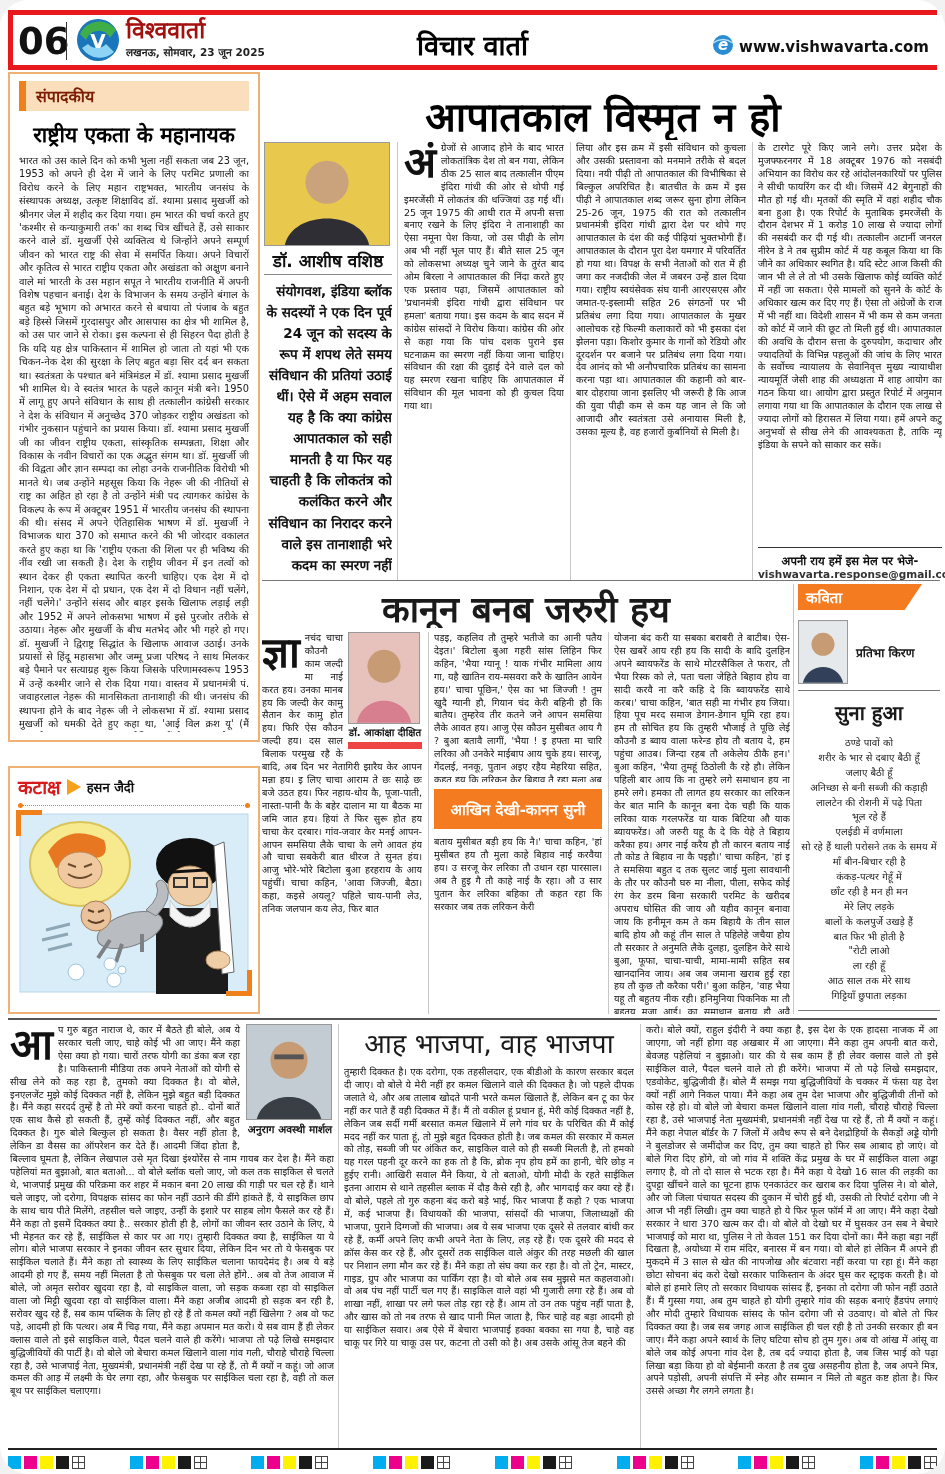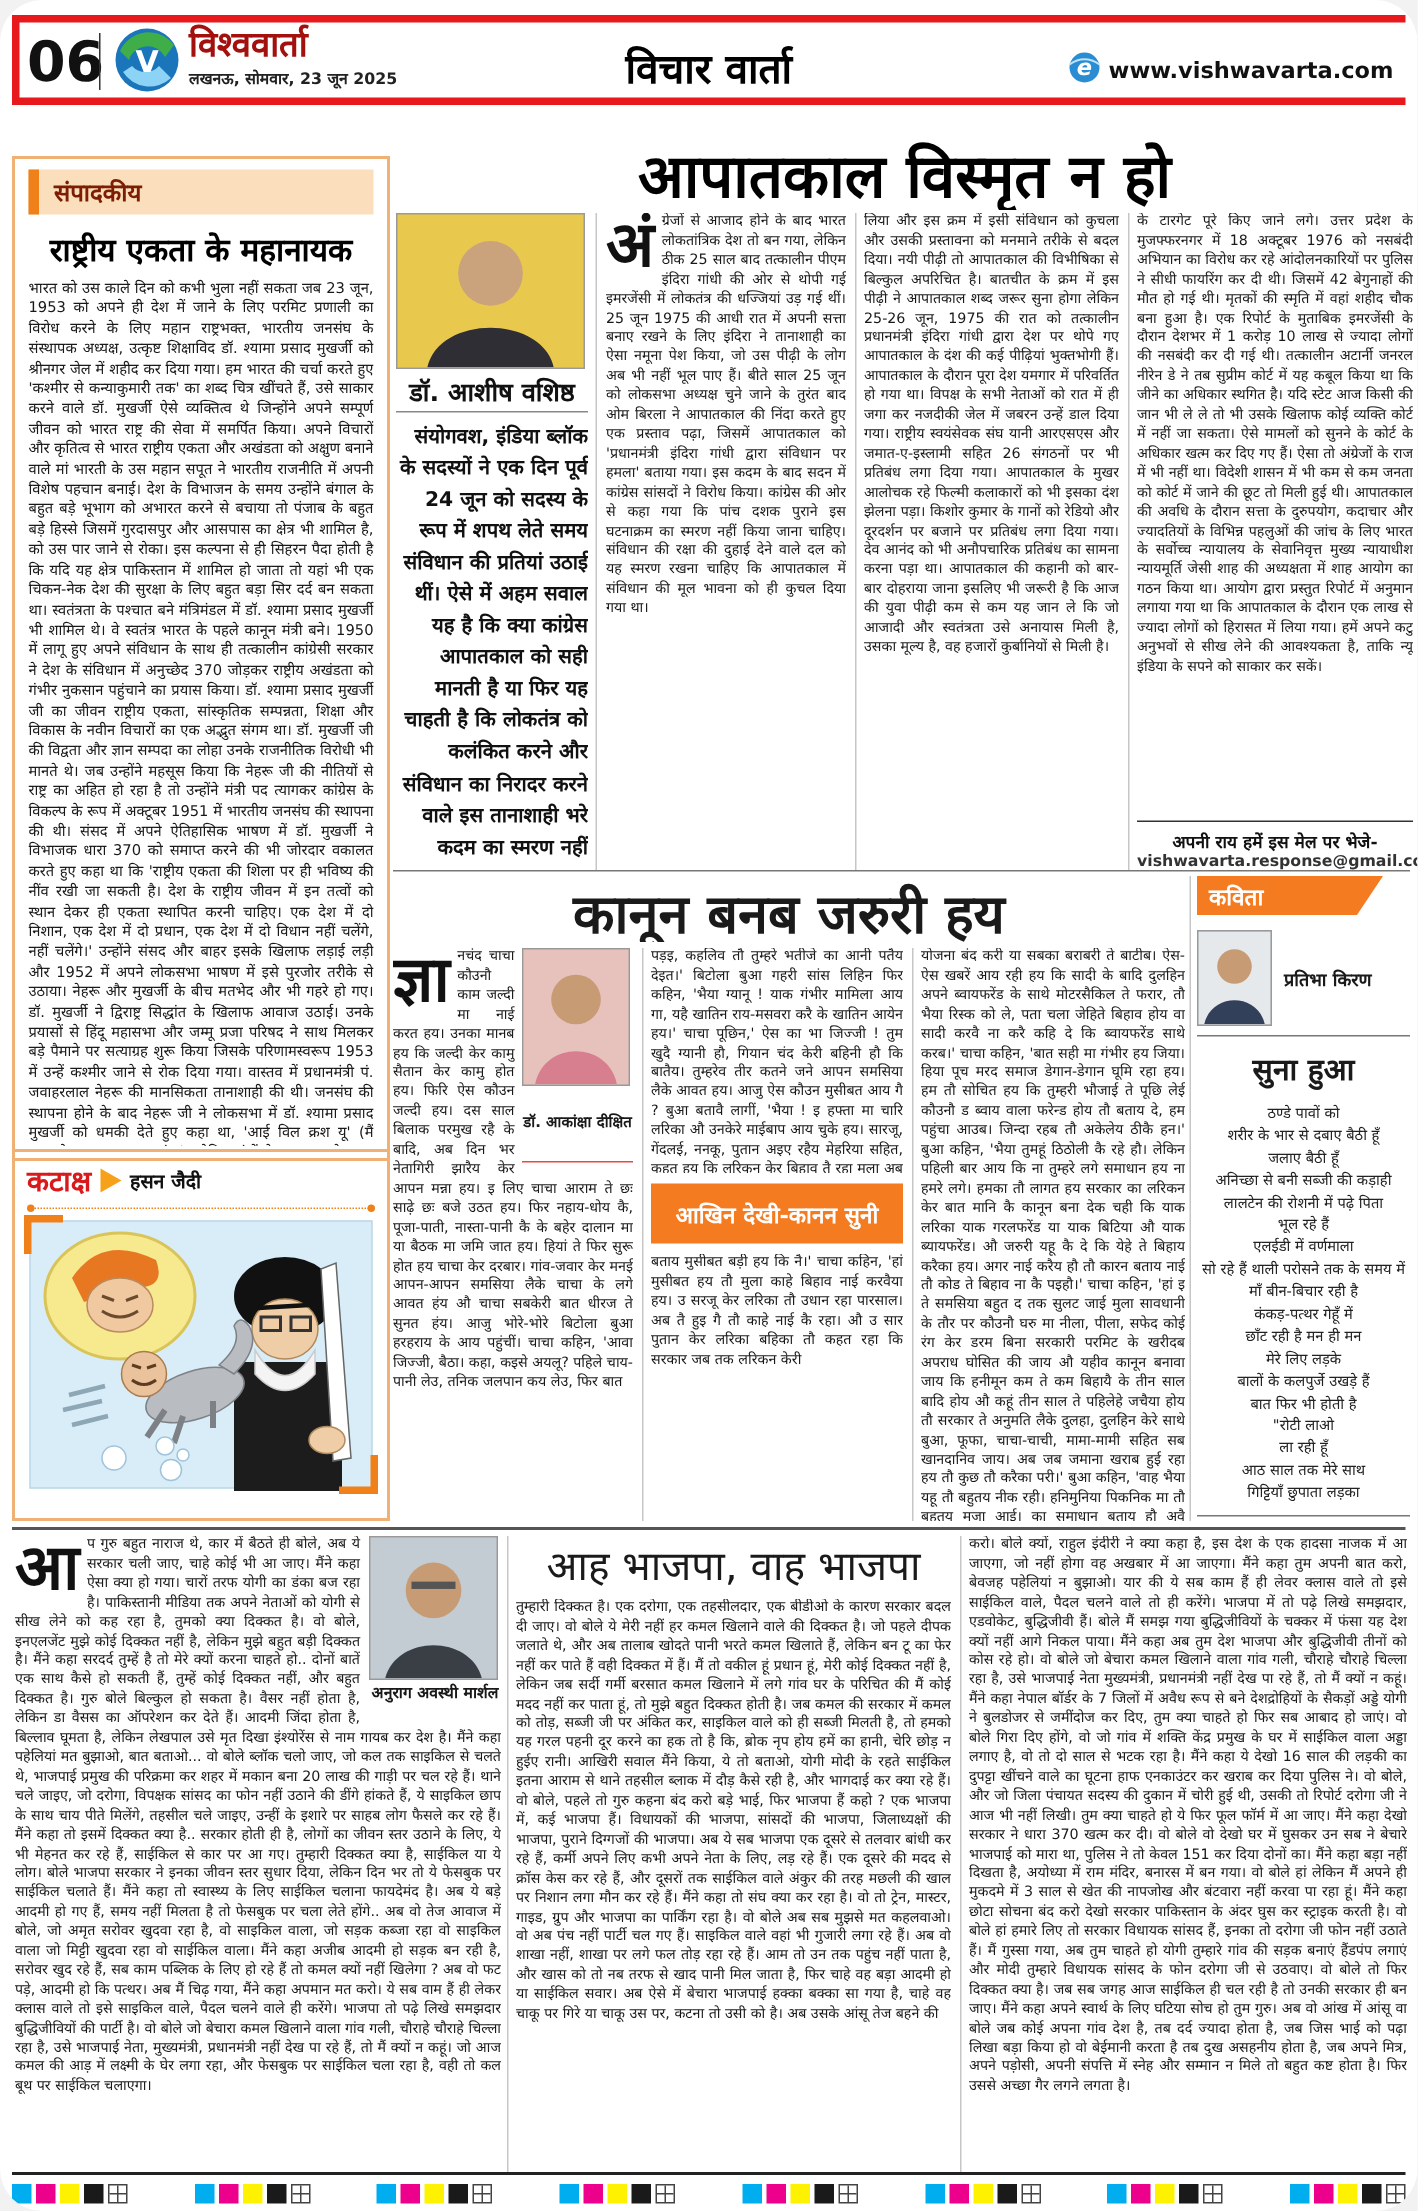--- a/index.html
+++ b/index.html
@@ -24,21 +24,21 @@
     display:flex; align-items:center; gap:5px; }
   
   .body-text { font-size:9.5px; line-height:1.36; text-align:justify; color:#191919; overflow:hidden; }
   .dropcap { float:left; font-size:42px; line-height:0.9; font-weight:bold; padding:2px 5px 0 0; color:#111; }
   .caption { text-align:center; font-weight:bold; font-size:17px; color:#111; padding:3px 0 2px; }
   .photo { position:relative; overflow:hidden; border:1px solid #999; }
   .photo svg { display:block; width:100%; height:100%; }
   .vline { position:absolute; width:1px; background:#c6c6c6; }
   .hline { position:absolute; height:1px; background:#9a9a9a; }
   
-  .editorial-box { position:absolute; left:8px; top:104px; width:252px; height:670px;
+  .editorial-box { position:absolute; left:8px; top:72px; width:252px; height:670px;
     border:2px solid #efb274; padding:7px 9px; overflow:hidden; }
   .edit-label { background:#fbdfbd; border-left:7px solid #f08019; height:30px;
     display:flex; align-items:center; padding-left:10px;
     font-size:16px; font-weight:bold; color:#7c1d04; }
   .edit-headline { text-align:center; font-size:21px; font-weight:bold; color:#000;
     margin:9px 0 6px; white-space:nowrap; overflow:hidden; }
   .edit-body { height:578px; font-size:9.8px; line-height:1.37; }
   
   .kataksh-box { position:absolute; left:8px; top:766px; width:252px; height:248px;
     border:2px solid #efb274; padding:6px 8px; }
@@ -72,21 +72,21 @@
   
   .mid-art { position:absolute; left:262px; top:584px; width:528px; height:430px; }
   .mid-headline { text-align:center; font-size:36px; font-weight:bold; height:44px; white-space:nowrap; overflow:hidden; }
   .mid-cols { position:absolute; top:48px; left:0; right:0; bottom:0; }
   .d-col { position:absolute; top:0; height:382px; }
   .d-col1 { left:0; width:160px; }
   .d-col2 { left:172px; width:168px; }
   .d-col3 { left:352px; width:176px; }
   .mid-photo-float { float:right; width:74px; margin:0 0 3px 5px; }
   .mid-photo { width:72px; height:92px; }
-  .mid-cap { font-size:10px; font-weight:bold; text-align:center; border-bottom:1px solid #ef4444; padding:18px 0; }
+  .mid-cap { font-size:10px; font-weight:bold; text-align:center; border-bottom:7px solid #ef4444; padding:2px 0; }
   .akhin-box { background:#f47b20; color:#fff; font-weight:bold; font-size:15px;
     text-align:center; padding:10px 4px; margin:7px 0; }
   
   .kavita { position:absolute; left:798px; top:584px; width:142px; height:430px; }
   .kavita-head { width:124px; height:26px; background:#f47b20; color:#fff; font-weight:bold;
     font-size:15px; display:flex; align-items:center; padding-left:8px;
     clip-path:polygon(0 0,100% 0,86% 100%,0 100%); }
   .kavita-author-row { display:flex; align-items:center; gap:8px; margin:10px 0 6px; }
   .kavita-photo { width:50px; height:64px; }
   .kavita-author { font-size:12px; font-weight:bold; }

